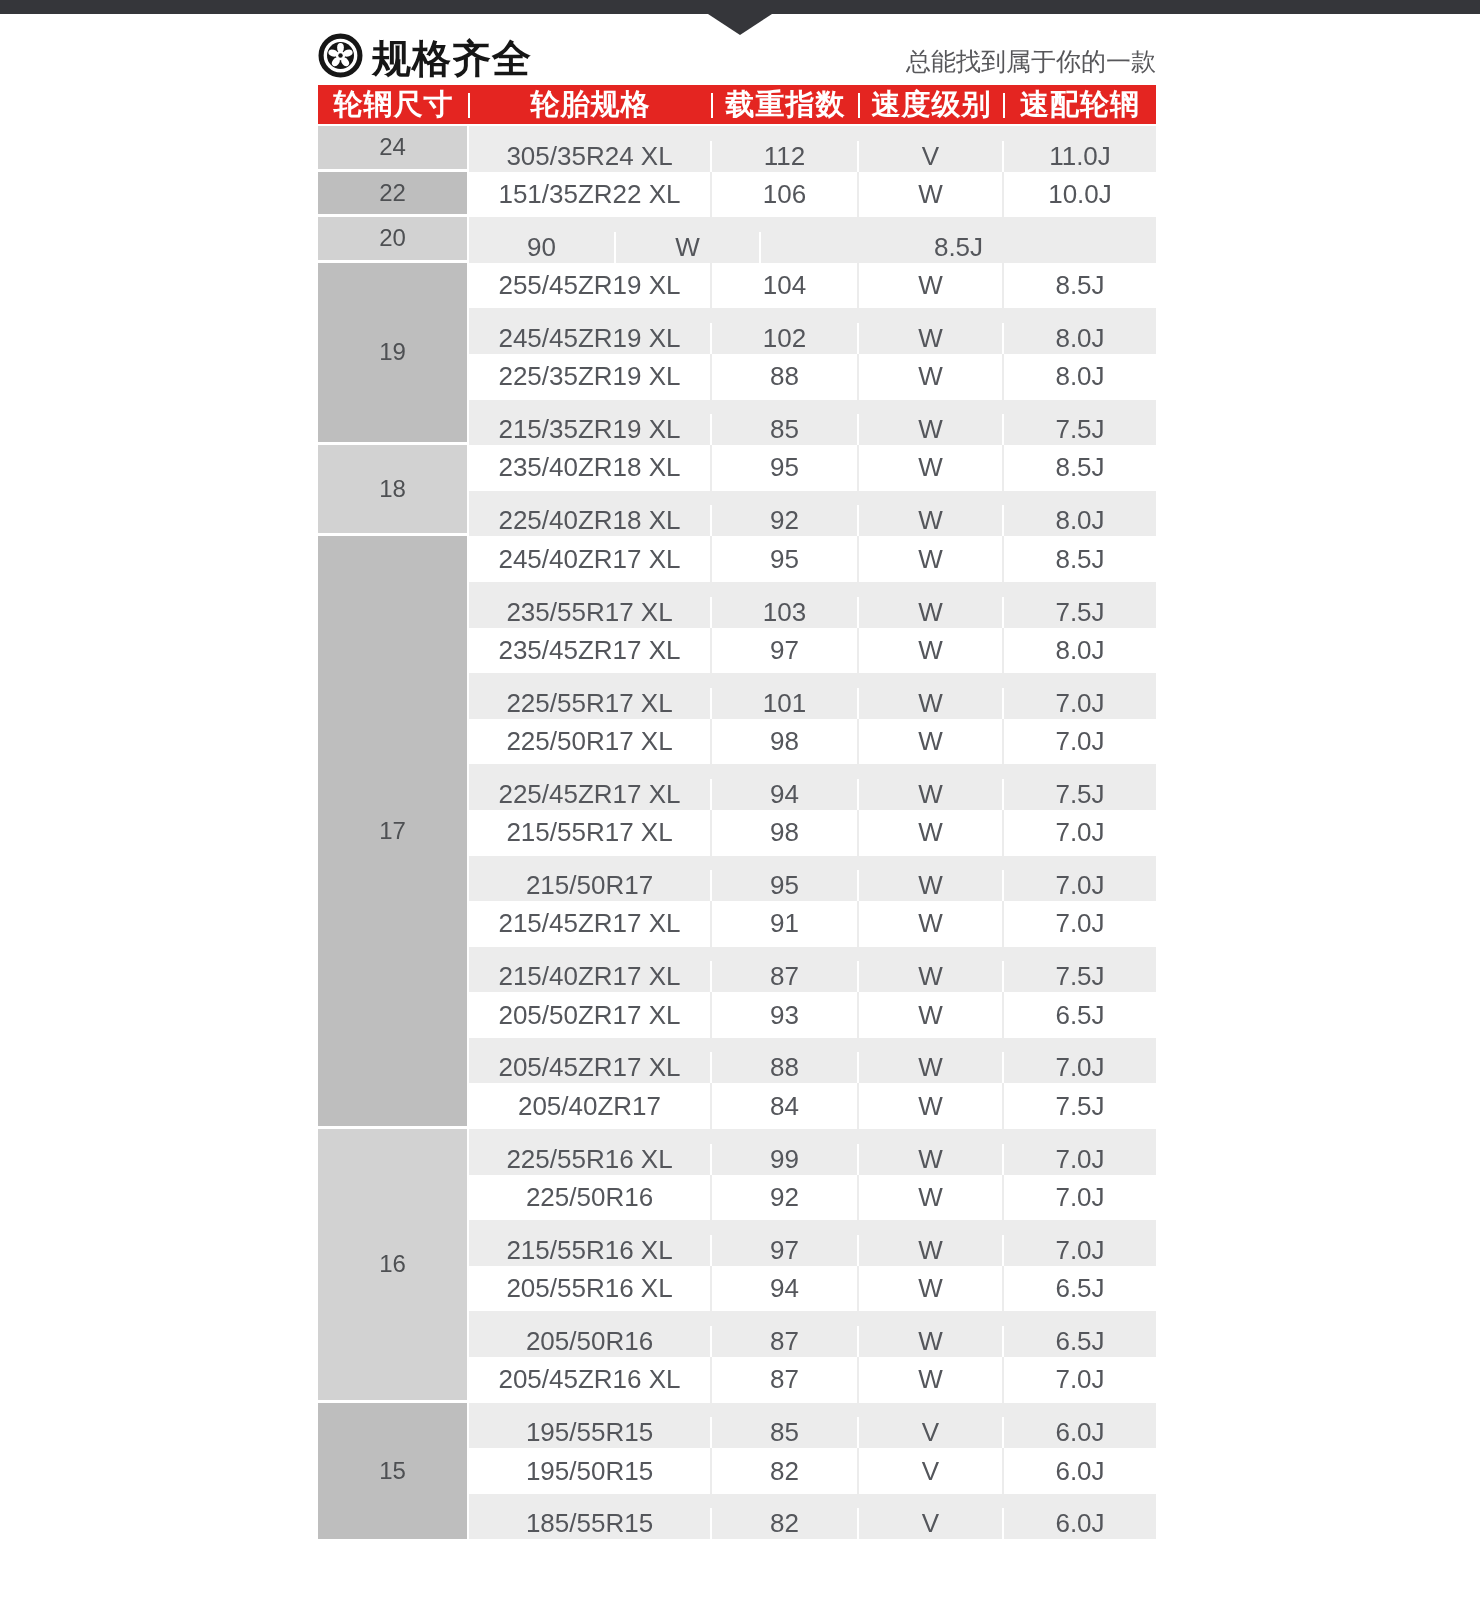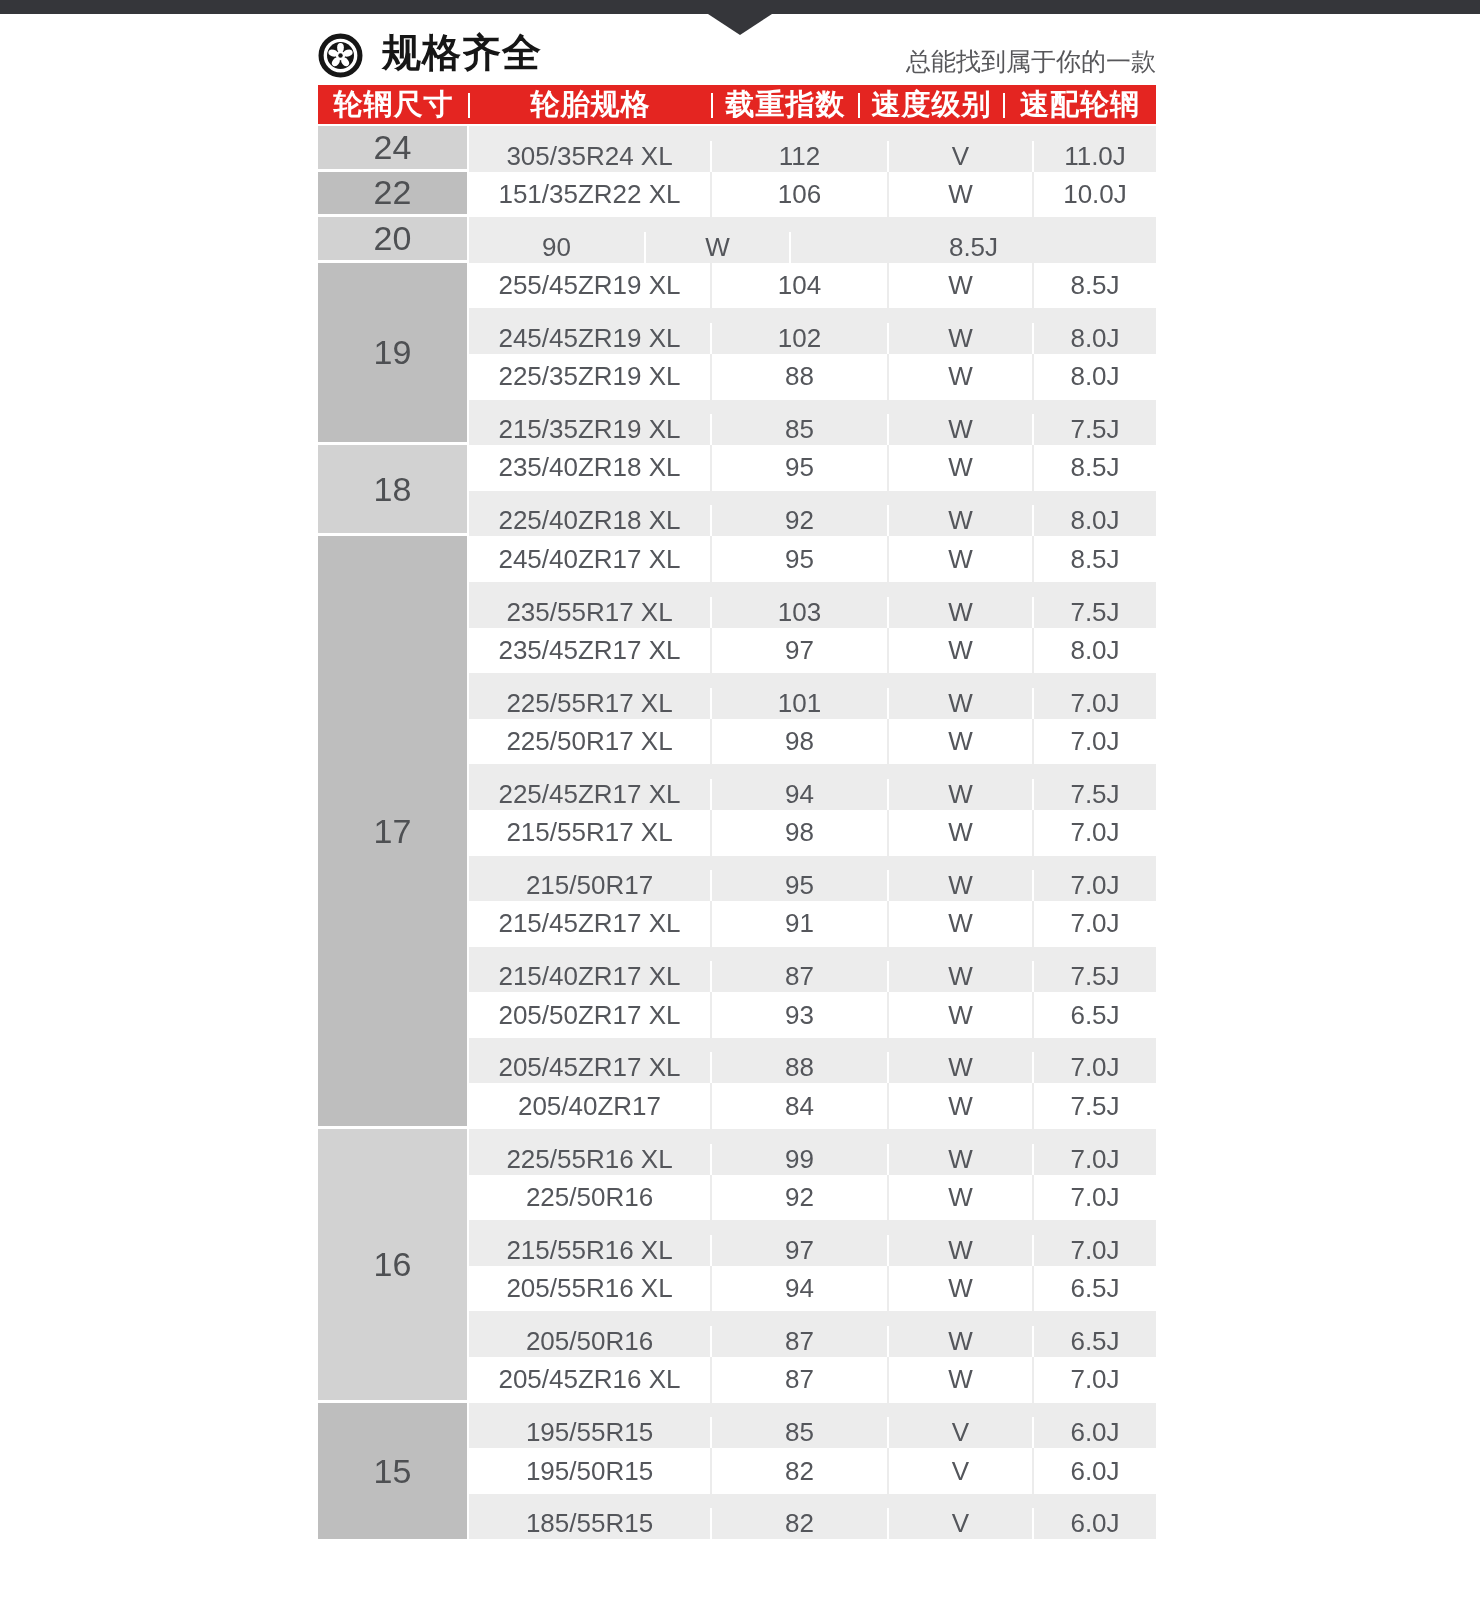--- a/index.html
+++ b/index.html
@@ -9,54 +9,54 @@
     font-family:"Liberation Sans", sans-serif;
   }
   .topbar { position:absolute; top:0; left:0; width:1480px; height:14px; background:#35363a; }
   .notch {
     position:absolute; top:14px; left:708px; width:0; height:0;
     border-left:32px solid transparent; border-right:32px solid transparent;
     border-top:21px solid #35363a;
   }
   .content { position:absolute; left:318px; top:31px; width:838px; }
   .titlerow { display:flex; justify-content:space-between; align-items:flex-end; height:47px; margin-bottom:7px; }
-  .titleleft { display:flex; align-items:flex-start; gap:19px; }
+  .titleleft { display:flex; align-items:flex-end; gap:9px; }
   .wheel { width:45px; height:45px; }
   .wheel svg { display:block; }
   .title { font-size:39px; font-weight:bold; color:#161616; letter-spacing:1px; line-height:1; }
   .subtitle { font-size:25px; color:#57575a; line-height:1; padding-bottom:4px; }
 
   .thead { display:flex; height:41px; background:#e42521; border-bottom:2px solid #fff; }
   .th {
     position:relative; display:flex; align-items:center; justify-content:center;
     color:#fff; font-size:29px; font-weight:bold; letter-spacing:1px;
   }
   .th:not(:last-child)::after {
     content:""; position:absolute; right:-1px; top:8px; width:2px; height:25px; background:#ffffff;
   }
   .w1{width:151px} .w2{width:243px} .w3{width:147px} .w4{width:145px} .w5{width:152px}
 
   .group { display:flex; }
   .gcell {
     width:151px; flex:0 0 151px; border-right:2px solid #fff;
     display:flex; align-items:center; justify-content:center;
-    font-size:34px; color:#4e5053;
+    font-size:24px; color:#4e5053;
   }
   .group:not(:last-child) .gcell { border-bottom:3px solid #fff; }
   .gcell.light { background:#d2d2d2; }
   .gcell.dark  { background:#bebebe; }
   .grows { flex:1; display:flex; flex-direction:column; }
 
   .row { display:flex; height:45.6px; }
   .row.shade { background:#ececec;align-items:flex-end; }
   .row.plain { background:#ffffff; }
   .c { display:flex; align-items:center; justify-content:center; font-size:26px; color:#54565b; }
   .row.shade .c:not(:last-child) { border-right:2px solid #ffffff; }
   .row.plain .c:not(:last-child) { border-right:2px solid #ececec; }
-  .c2{width:243px} .c3{width:177px} .c4{width:145px} .c5{flex:1}
+  .c2{width:243px} .c3{width:147px} .c4{width:145px} .c5{flex:1}
 </style>
 </head>
 <body>
 
 <div class="topbar"></div>
 <div class="notch"></div>
 
 <div class="content">
 
   <div class="titlerow">

